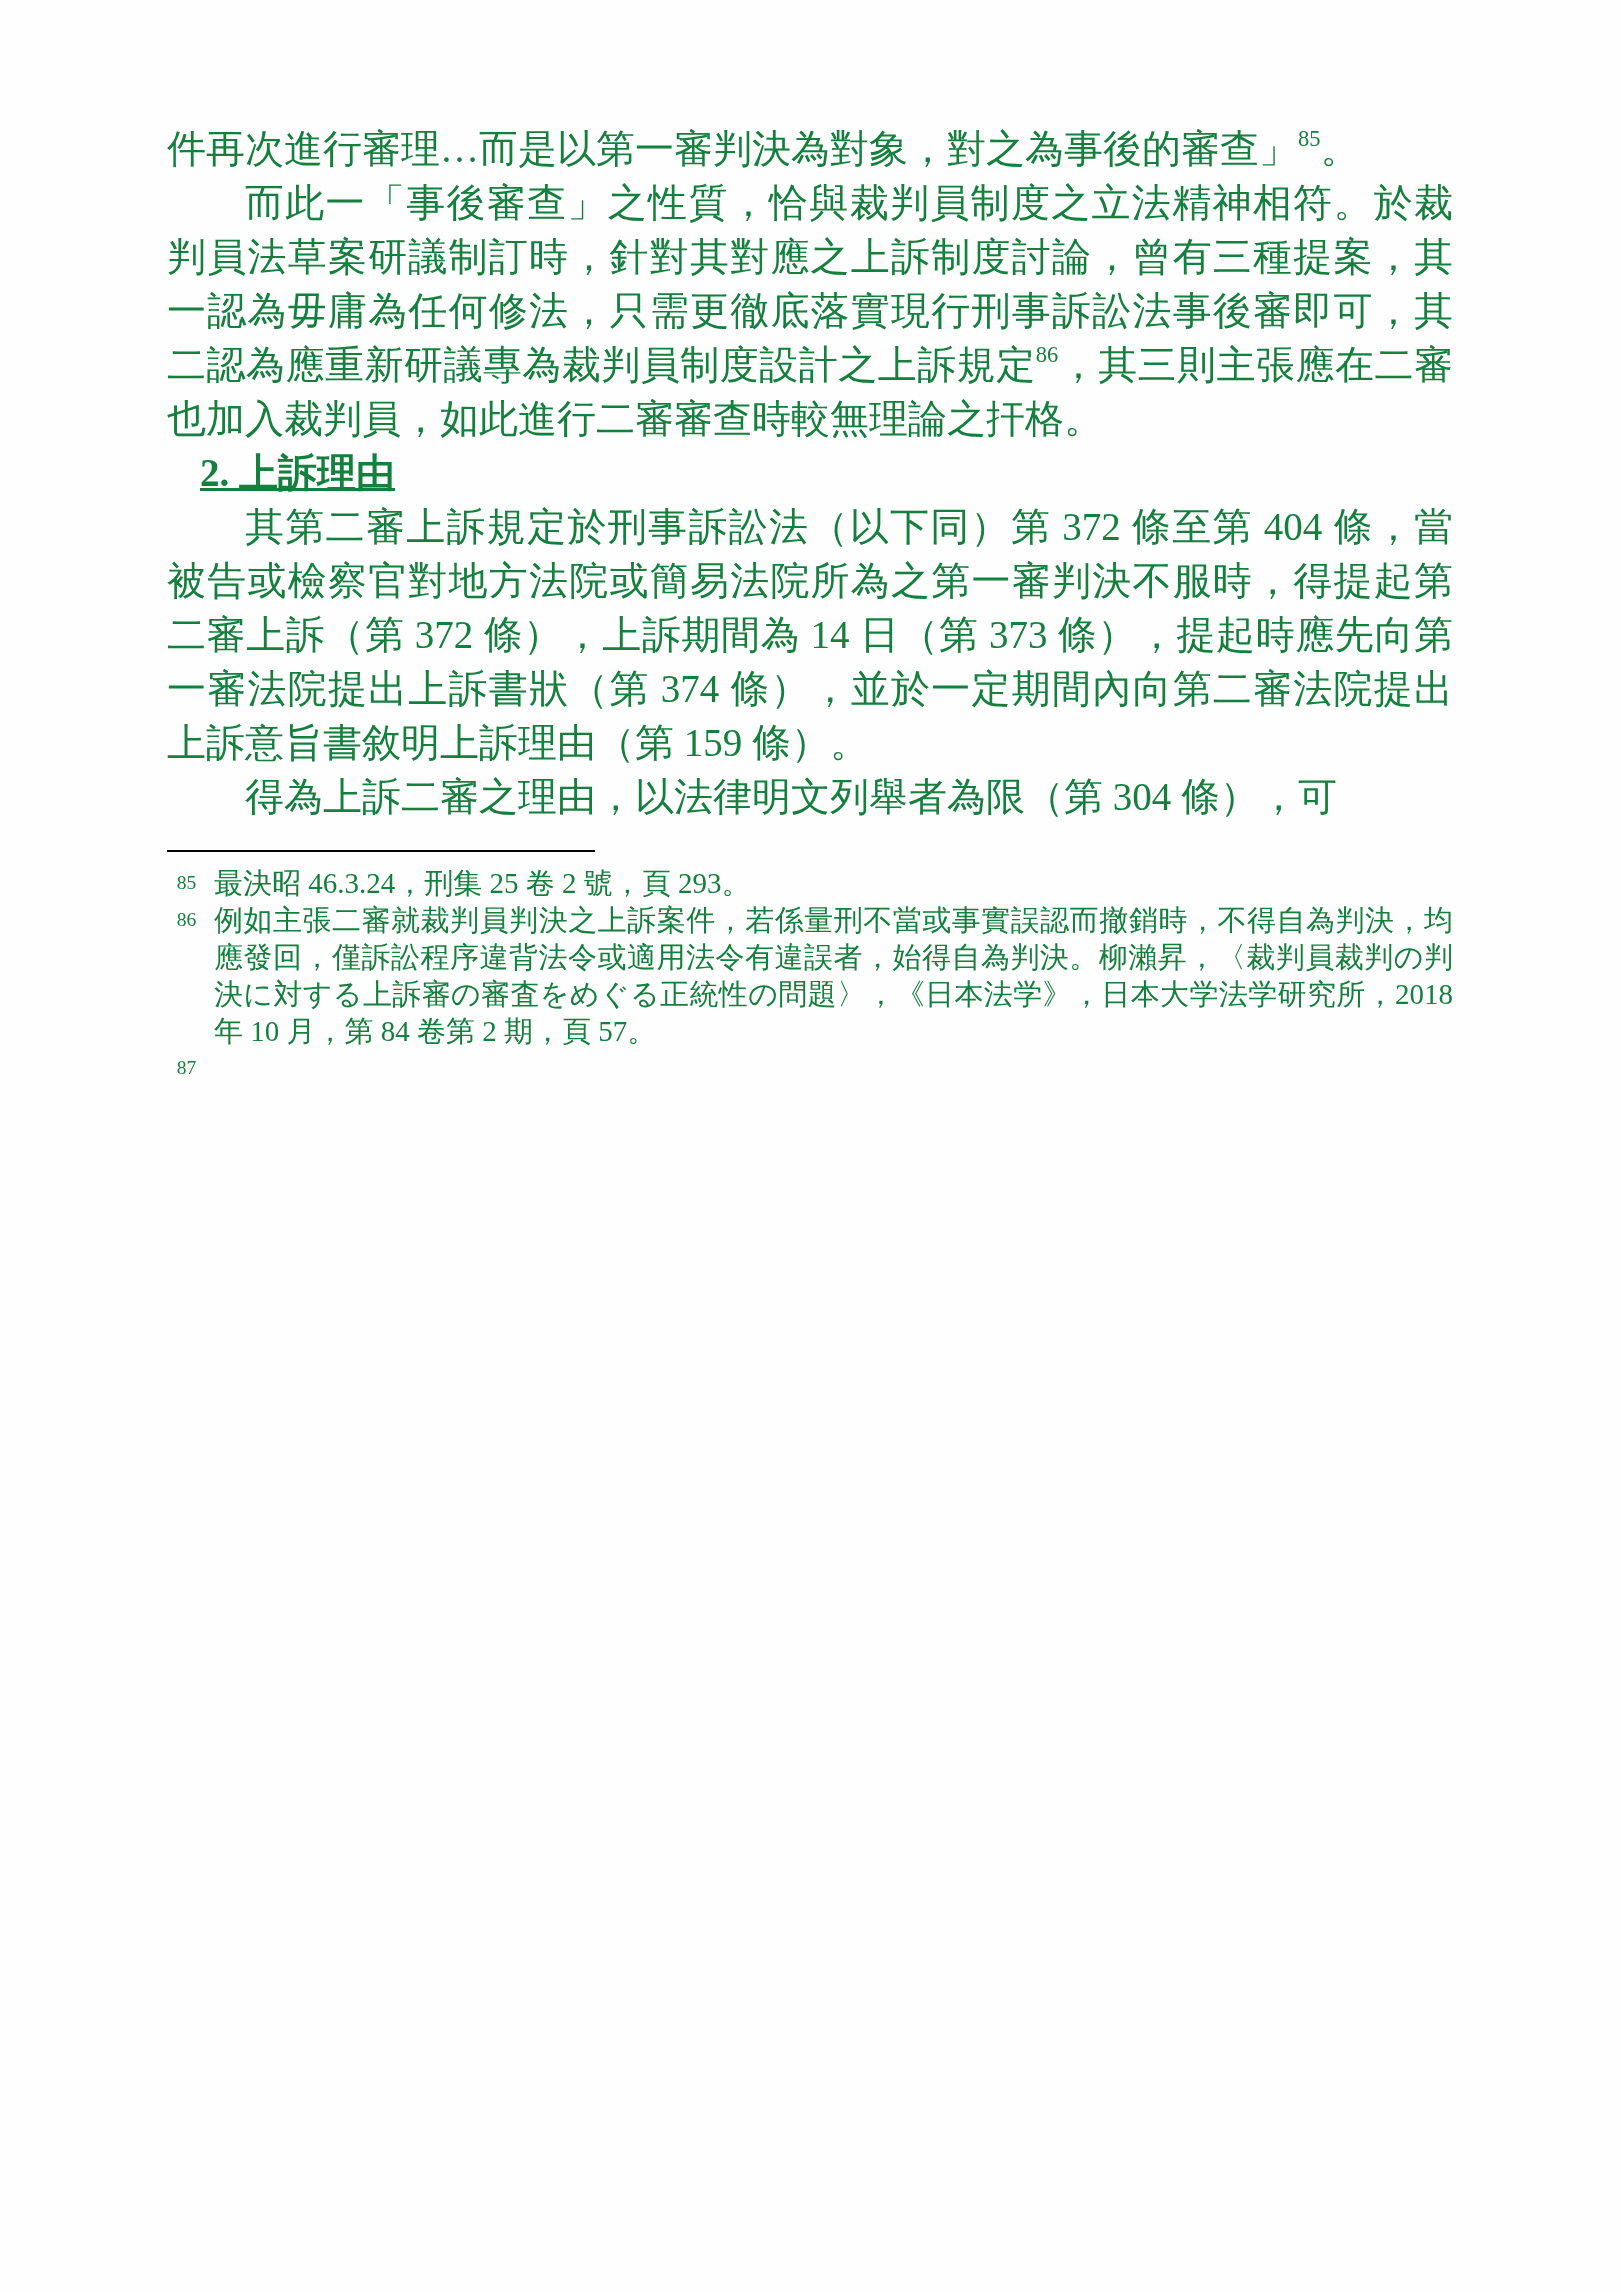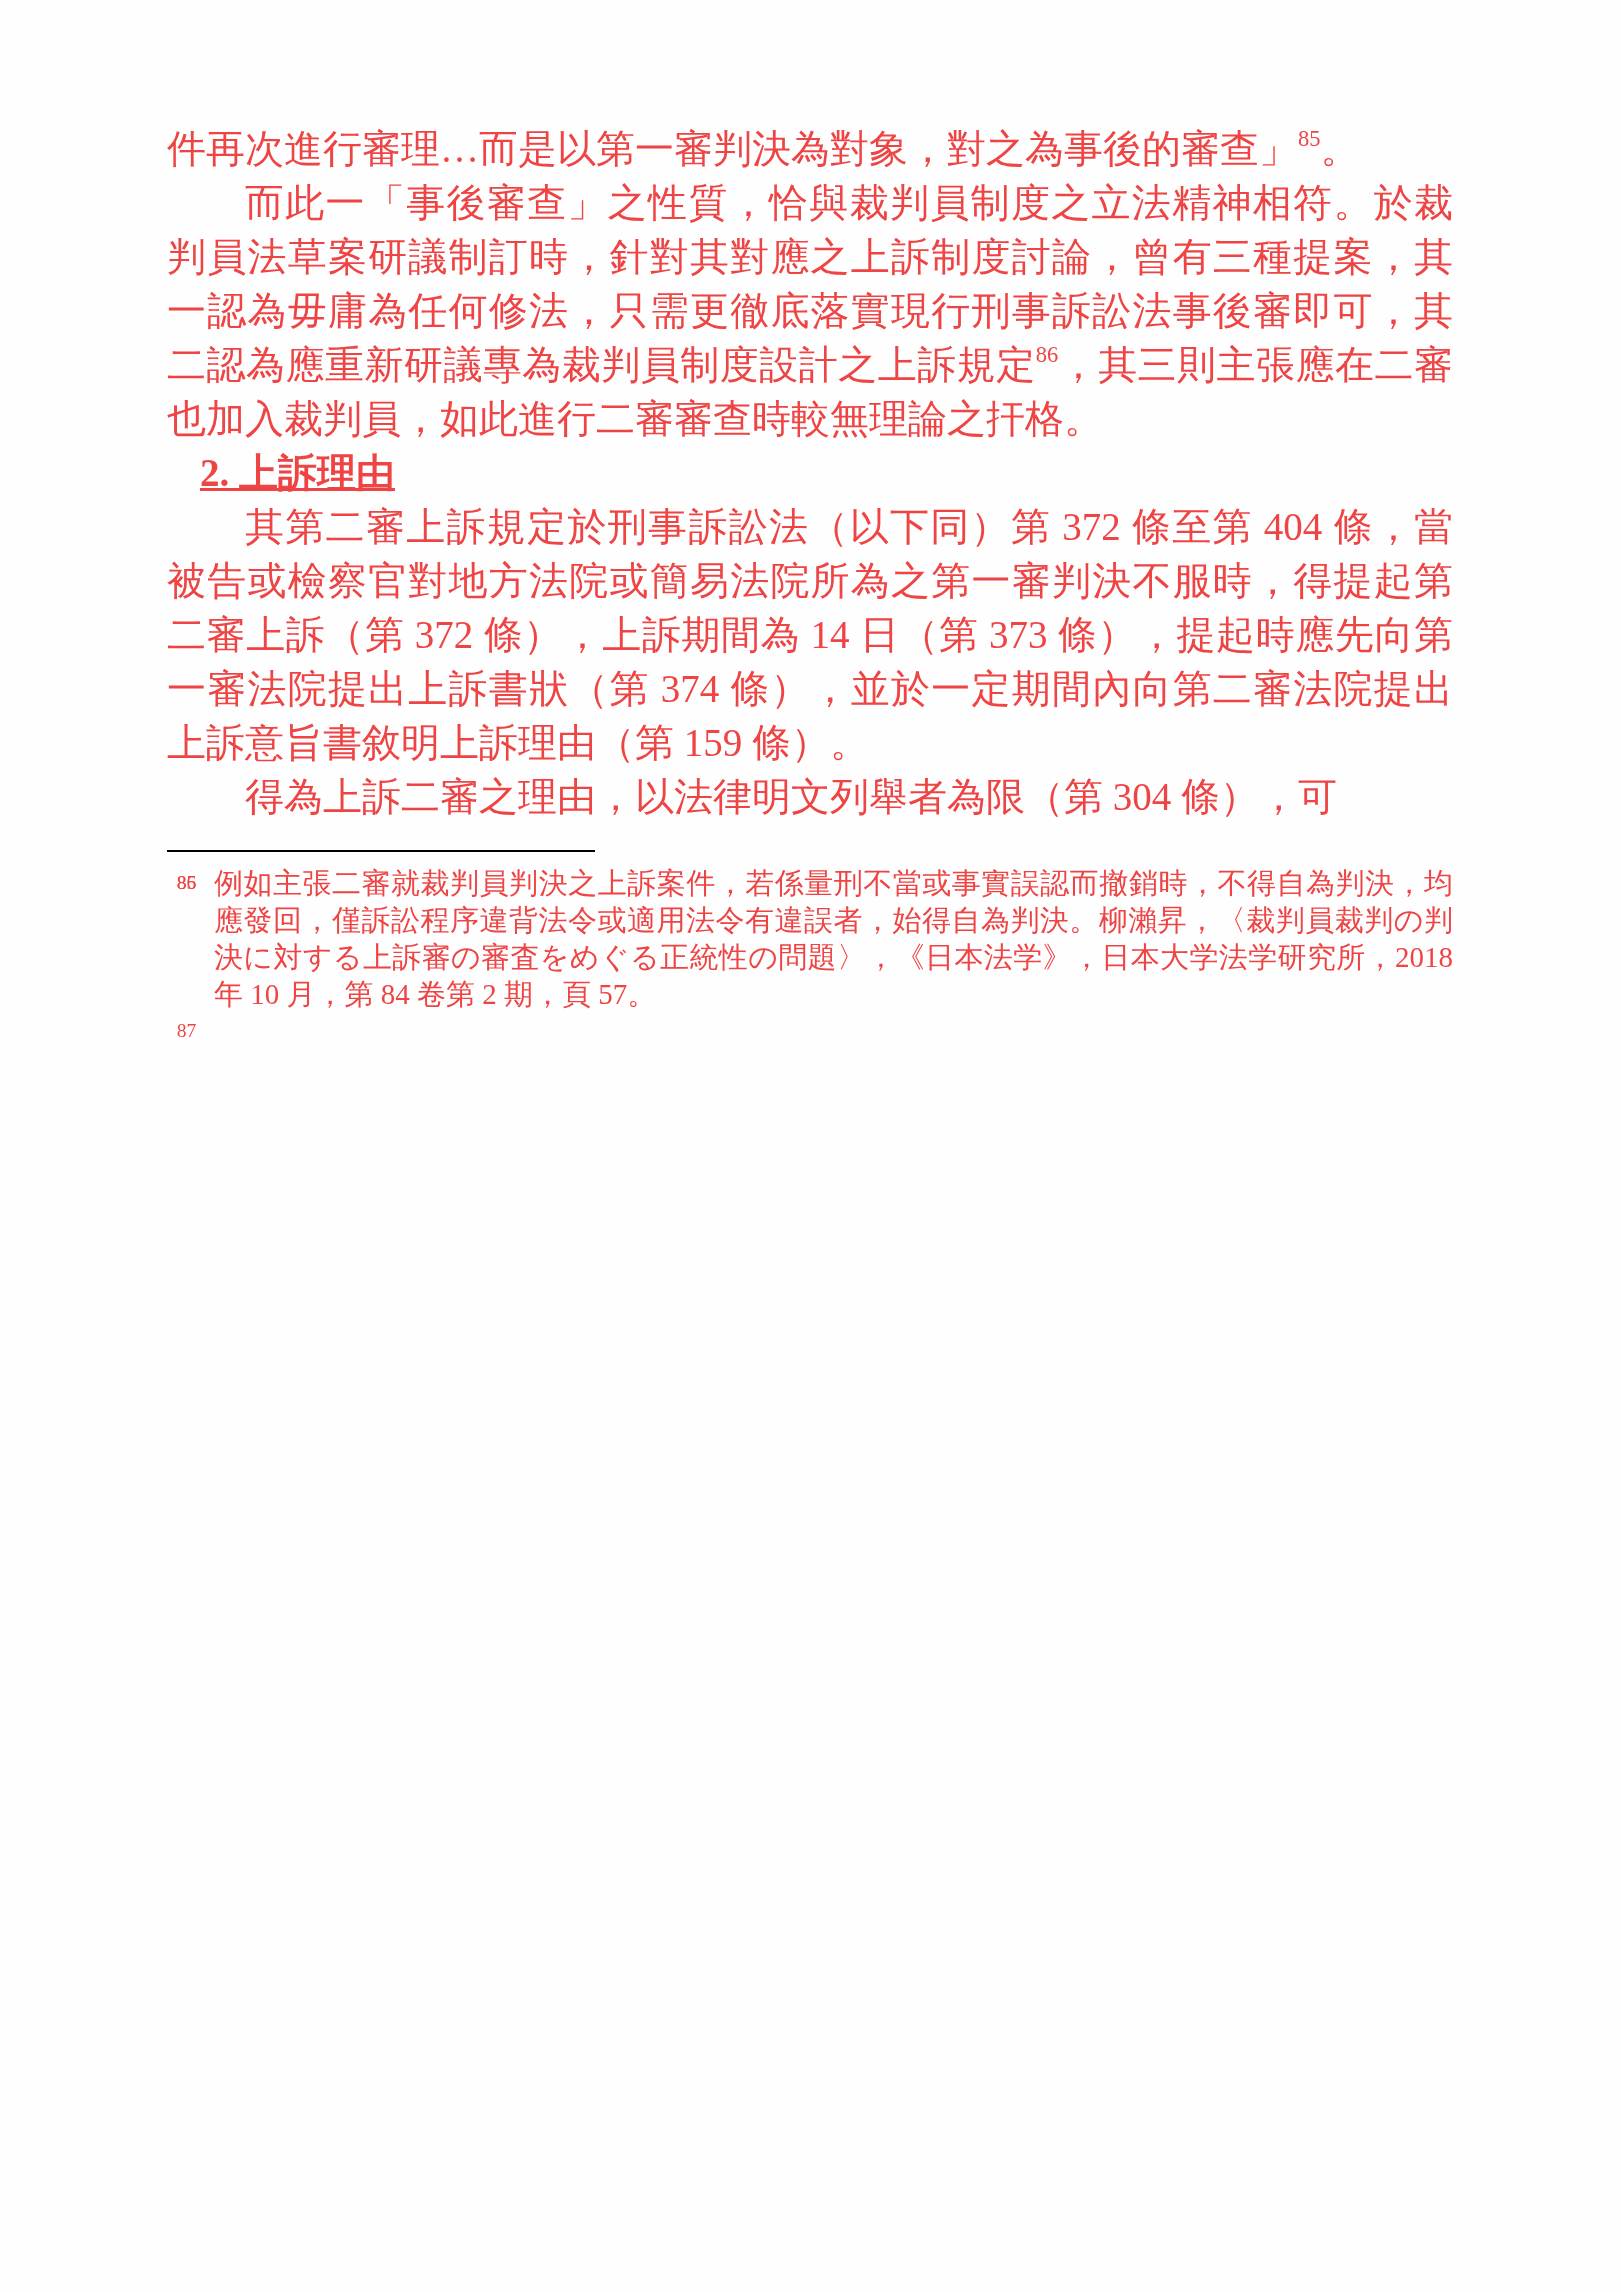--- a/index.html
+++ b/index.html
@@ -2,21 +2,21 @@
 <html><head>
 <meta charset="utf-8">
 <style>
   * { margin: 0; padding: 0; box-sizing: border-box; }
   html, body { background: #ffffff; }
   .page {
     position: relative;
     width: 1621px;
     height: 2293px;
     background: #fefefe;
-    color: #ef4444;
+    color: #15803d;
     font-family: "Liberation Serif", "DejaVu Serif", serif;
     overflow: hidden;
   }
   .content {
     position: absolute;
     left: 167px;
     top: 122px;
     width: 1286px;
   }
   .body-text p {
@@ -70,20 +70,20 @@
     <div class="body-text">
         <p class="">件再次進行審理…而是以第一審判決為對象，對之為事後的審查」<sup class="fn-ref">85</sup>。</p>
         <p class=" indent">而此一「事後審查」之性質，恰與裁判員制度之立法精神相符。於裁判員法草案研議制訂時，針對其對應之上訴制度討論，曾有三種提案，其一認為毋庸為任何修法，只需更徹底落實現行刑事訴訟法事後審即可，其二認為應重新研議專為裁判員制度設計之上訴規定<sup class="fn-ref">86</sup>，其三則主張應在二審也加入裁判員，如此進行二審審查時較無理論之扞格。</p>
         <p class="heading">2. 上訴理由</p>
         <p class=" indent">其第二審上訴規定於刑事訴訟法（以下同）第 372 條至第 404 條，當被告或檢察官對地方法院或簡易法院所為之第一審判決不服時，得提起第二審上訴（第 372 條），上訴期間為 14 日（第 373 條），提起時應先向第一審法院提出上訴書狀（第 374 條），並於一定期間內向第二審法院提出上訴意旨書敘明上訴理由（第 159 條）。</p>
         <p class=" indent">得為上訴二審之理由，以法律明文列舉者為限（第 304 條），可</p>
       </div>
     <div class="footnote-area">
       <div class="fn-separator"></div>
       <div>
-          <div class="footnote"><span class="fn-marker">85</span></div>
+          <div class="footnote"><span class="fn-marker">85</span><span>最決昭 46.3.24，刑集 25 卷 2 號，頁 293。</span></div>
           <div class="footnote"><span class="fn-marker">86</span><span>例如主張二審就裁判員判決之上訴案件，若係量刑不當或事實誤認而撤銷時，不得自為判決，均應發回，僅訴訟程序違背法令或適用法令有違誤者，始得自為判決。柳瀨昇，〈裁判員裁判の判決に対する上訴審の審査をめぐる正統性の問題〉，《日本法学》，日本大学法学研究所，2018 年 10 月，第 84 卷第 2 期，頁 57。</span></div>
           <div class="footnote"><span class="fn-marker">87</span></div>
         </div>
     </div>
   </div>
 </div>
 
 
 </body></html>

